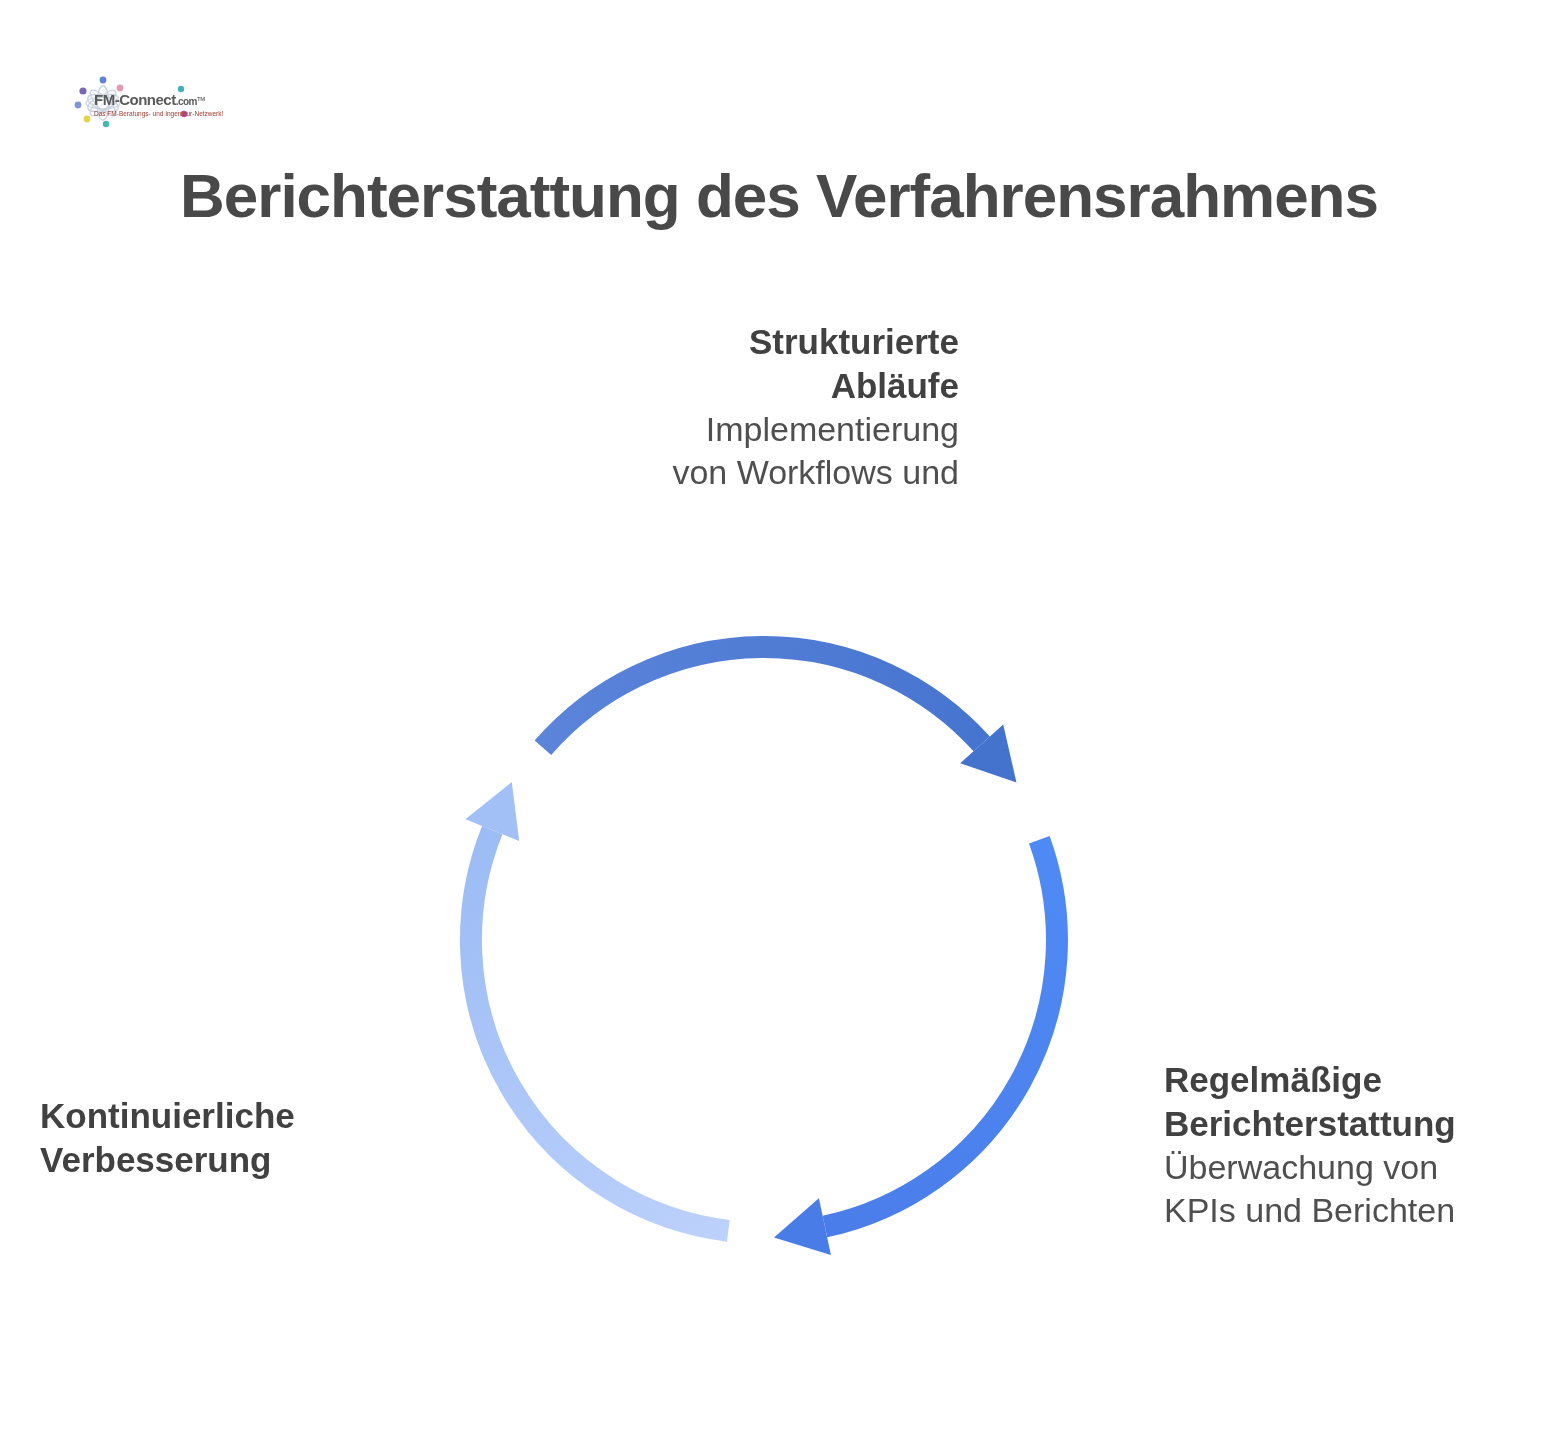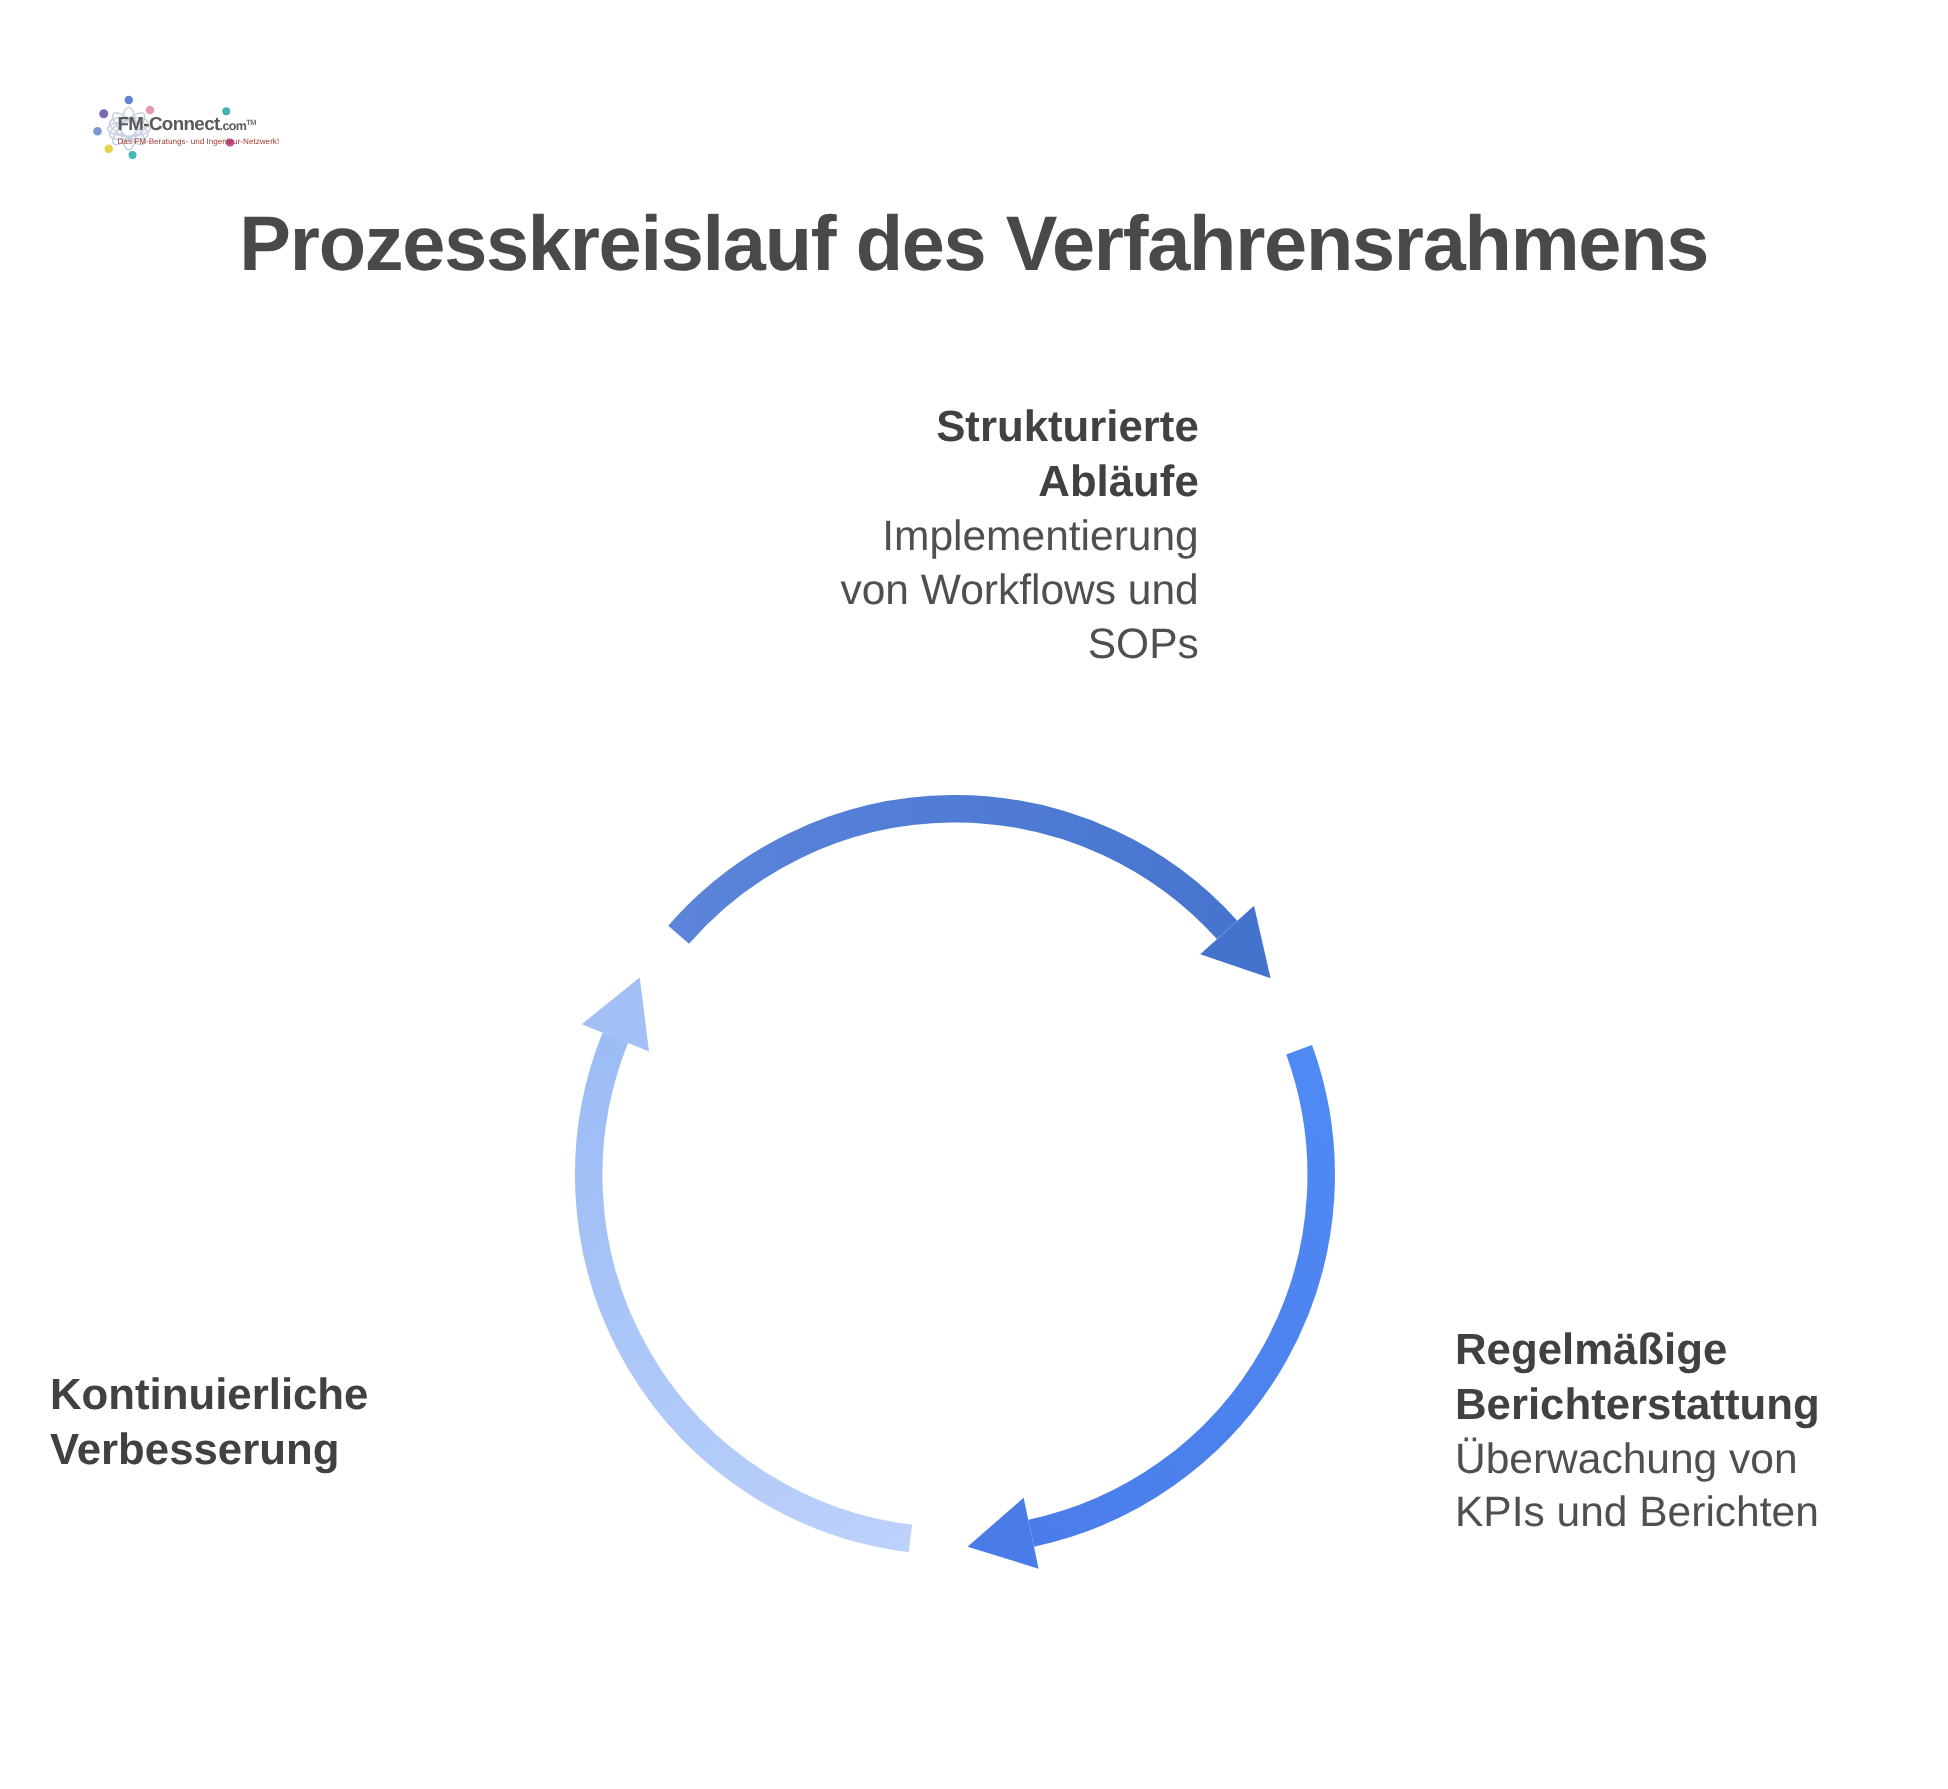--- a/index.html
+++ b/index.html
@@ -81,21 +81,21 @@
         <circle cx="113" cy="17" r="3.2" fill="#45b0ba"></circle>
         <circle cx="116" cy="42" r="3.2" fill="#c64a9b"></circle>
       </g>
     </svg>
     <div class="logo-textwrap">
       <div class="logo-brand"><span>FM-Connect</span><span class="logo-suffix">.com</span><span class="logo-tm">TM</span></div>
       <div class="logo-tagline">Das FM-Beratungs- und Ingenieur-Netzwerk!</div>
     </div>
   </div>
 
-  <h1 class="page-title">Prozesskreislauf des Verfahrensrahmens</h1>
+  <h1 class="page-title">Berichterstattung des Verfahrensrahmens</h1>
 
   <svg class="cycle-svg" width="1558" height="1431" viewBox="0 0 1558 1431" aria-hidden="true">
     <defs>
       <linearGradient id="gradTop" gradientUnits="userSpaceOnUse" x1="543" y1="748" x2="1016" y2="782">
         <stop offset="0" stop-color="#5b84da"></stop>
         <stop offset="1" stop-color="#4473ce"></stop>
       </linearGradient>
       <linearGradient id="gradRight" gradientUnits="userSpaceOnUse" x1="1039" y1="840" x2="774" y2="1237">
         <stop offset="0" stop-color="#4f8af4"></stop>
         <stop offset="1" stop-color="#4a7ce8"></stop>
@@ -117,21 +117,20 @@
   </svg>
 
   <div class="step step-top">
     <div class="step-heading">
       <div>Strukturierte</div>
       <div>Abläufe</div>
     </div>
     <div class="step-body">
       <div>Implementierung</div>
       <div>von Workflows und</div>
-      <div>SOPs</div>
     </div>
   </div>
 
   <div class="step step-right">
     <div class="step-heading">
       <div>Regelmäßige</div>
       <div>Berichterstattung</div>
     </div>
     <div class="step-body">
       <div>Überwachung von</div>

